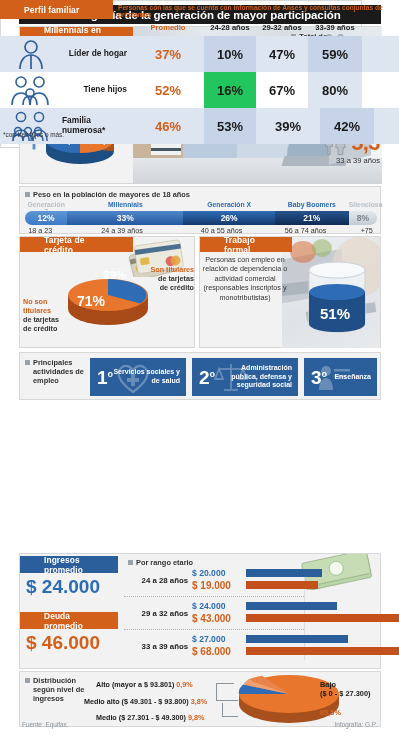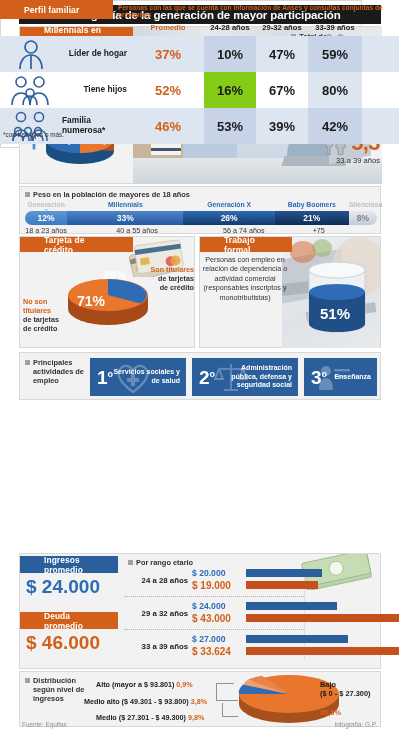--- a/index.html
+++ b/index.html
@@ -330,20 +330,21 @@
       </div>
     <div id="gen-bar">
         <div class="gen-seg" style="width: 12%; background: linear-gradient(rgb(95, 150, 212), rgb(59, 122, 196));">12%</div>
         <div class="gen-seg" style="width: 33%; background: linear-gradient(rgb(78, 134, 200), rgb(37, 88, 160));">33%</div>
         <div class="gen-seg" style="width: 26%; background: linear-gradient(rgb(47, 108, 182), rgb(20, 58, 107));">26%</div>
         <div class="gen-seg" style="width: 21%; background: linear-gradient(rgb(39, 83, 142), rgb(14, 44, 85));">21%</div>
         <div class="gen-seg" style="width: 8%; background: linear-gradient(rgb(230, 234, 238), rgb(195, 203, 210)); color: rgb(123, 132, 139);">8%</div>
       </div>
     <div id="gen-ages">
         <div class="gen-age" style="width: 12%;">18 a 23 años</div>
+        <div class="gen-age" style="width: 33%;">24 a 39 años</div>
         <div class="gen-age" style="width: 26%;">40 a 55 años</div>
         <div class="gen-age" style="width: 21%;">56 a 74 años</div>
         <div class="gen-age" style="width: 8%;">+75 años</div>
       </div>
   </div>
 
   <div class="panel" id="block3">
     <div class="tag orange" id="tag-tarjeta">Tarjeta de crédito</div>
 
     <svg id="card-img" viewBox="0 0 62 38">
@@ -479,21 +480,21 @@
               <path d="M3 30c0-8 4-12 9-12s9 4 9 12"></path>
           <circle cx="30" cy="7" r="5"></circle>
               <path d="M21 30c0-8 4-12 9-12s9 4 9 12"></path>
           <circle cx="21" cy="18" r="4"></circle>
               <path d="M14 30c0-6 3-9 7-9s7 3 7 9"></path>
         </g>
           </svg>
       </div>
       <div class="pf-name">Tiene hijos</div>
       <div class="pf-cell" style="width:72px;color:#d2601a;">52%</div>
-      <div class="pf-cell" style="width:52px;color:#1a1a1a;background:#84cc16;">16%</div>
+      <div class="pf-cell" style="width:52px;color:#1a1a1a;background:#22c55e;">16%</div>
       <div class="pf-cell" style="width:52px;color:#1a1a1a;">67%</div>
       <div class="pf-cell" style="width:54px;color:#1a1a1a;background:#dde5f1;">80%</div>
     </div>
 
     <div class="pf-row" style="top:108px;background:#dde5f1;">
       <div class="pf-ico">
         <svg width="46" height="30" viewBox="0 0 46 30">
             <g fill="none" stroke="#2f5f9e" stroke-width="1.5">
           <circle cx="13" cy="6" r="4.6"></circle>
               <path d="M5 30c0-8 4-11 8-11s8 3 8 11"></path>
@@ -504,21 +505,21 @@
               <circle cx="30" cy="20" r="3.4"></circle>
           <path d="M5 30c0-4 2-6 5-6s5 2 5 6"></path>
               <path d="M15 30c0-4 2-6 5-6s5 2 5 6"></path>
               <path d="M25 30c0-4 2-6 5-6s5 2 5 6"></path>
         </g>
           </svg>
       </div>
       <div class="pf-name">Familia numerosa*</div>
       <div class="pf-cell" style="width:72px;color:#d2601a;">46%</div>
       <div class="pf-cell" style="width:52px;color:#1a1a1a;background:#c7d4e8;">53%</div>
-      <div class="pf-cell" style="width:52px;color:#1a1a1a;">39%</div>
+      <div class="pf-cell" style="width:64px;color:#1a1a1a;">39%</div>
       <div class="pf-cell" style="width:54px;color:#1a1a1a;background:#c7d4e8;">42%</div>
     </div>
 
     <div id="pf-note">*con tres hijos o más.</div>
   </div>
 
   <div class="panel" id="block7">
     <div class="tag" id="tag-ingresos">Ingresos promedio</div>
     <div id="val-ingresos">$ 24.000</div>
     <div class="tag" id="tag-deuda">Deuda promedio</div>
@@ -552,21 +553,21 @@
           <div class="inc-age">29 a 32 años</div>
           <div class="inc-v1">$ 24.000</div>
           <div class="inc-v2">$ 43.000</div>
           <div class="bar1" style="width: 91.0588px;"></div>
           <div class="bar2" style="width: 163.147px;"></div>
         </div>
         <div class="inc-sep" style="top: 75px;"></div>
         <div class="inc-row" style="top: 80px;">
           <div class="inc-age">33 a 39 años</div>
           <div class="inc-v1">$ 27.000</div>
-          <div class="inc-v2">$ 33.624</div>
+          <div class="inc-v2">$ 68.000</div>
           <div class="bar1" style="width: 102.441px;"></div>
           <div class="bar2" style="width: 258px;"></div>
         </div>
       </div>
   </div>
 
   <div class="panel" id="block8">
     <div class="sq-label" id="lbl-distr">
       <span>Distribución según nivel de ingresos</span>
     </div>

